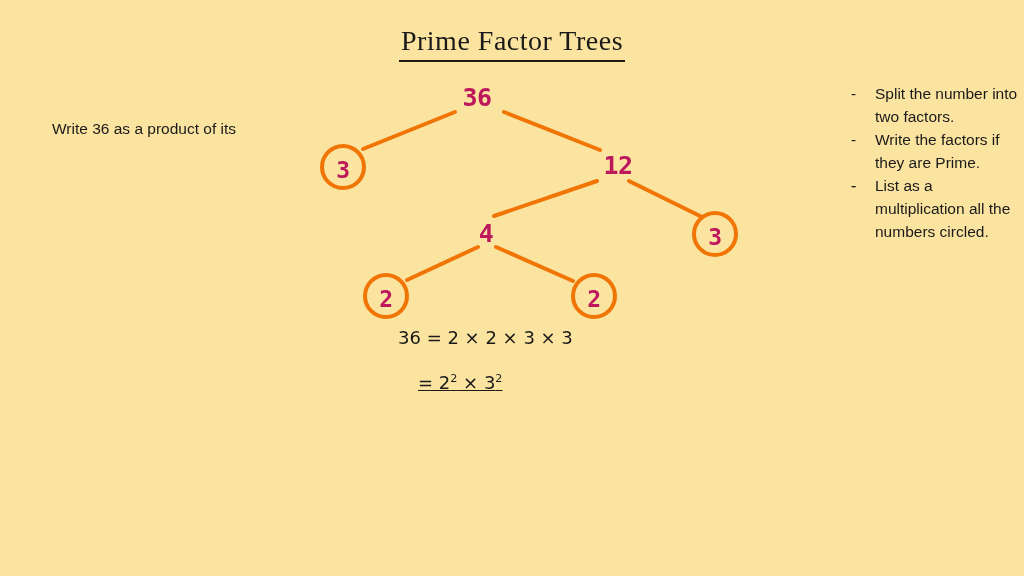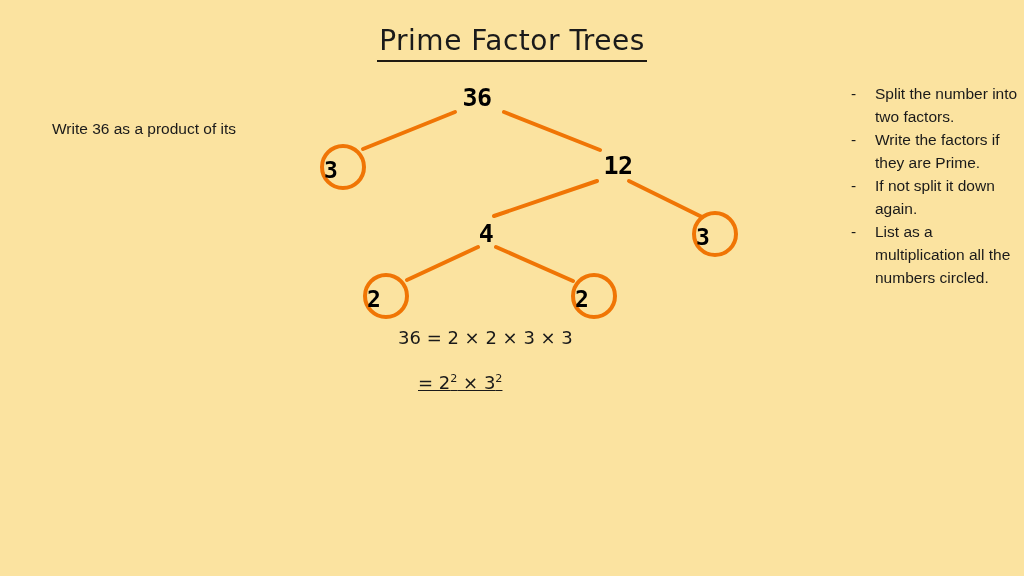--- a/index.html
+++ b/index.html
@@ -32,20 +32,21 @@
     font-family: "DejaVu Sans", sans-serif;
     font-size: 28px;
     font-weight: 400;
     color: #1a1a1a;
     letter-spacing: 0.5px;
   }
   #title .tline {
     display: inline-block;
     padding: 0 2px 3px 2px;
     border-bottom: 2.5px solid #1f1a12;
+    font-family: Liberation Serif, serif;
   }
 
   
   #prompt {
     position: absolute;
     left: 52px;
     top: 82px;
     width: 240px;
     font-size: 15.5px;
     line-height: 23px;
@@ -81,21 +82,22 @@
     top: 0;
     width: 1024px;
     height: 576px;
     pointer-events: none;
   }
   .node {
     position: absolute;
     font-family: "DejaVu Sans Mono", monospace;
     font-weight: bold;
     font-size: 25px;
-    color: #000000;
+    color: #be185d;
+    text-align: center;
     transform: translate(-50%, -50%);
     white-space: nowrap;
     letter-spacing: -0.5px;
   }
   .node.circled {
     width: 46px;
     height: 46px;
     line-height: 44px;
     border: 4px solid #f07505;
     border-radius: 50%;
@@ -134,21 +136,20 @@
     <p class="step">
       <span class="dash">-</span>
       <span>Split the number into two factors.</span>
     </p>
     <p class="step">
       <span class="dash">-</span>
       <span>Write the factors if they are Prime.</span>
     </p>
     <p class="step">
       <span class="dash">-</span>
-      <span>If not split it down again.</span>
     </p>
     <p class="step">
       <span class="dash">-</span>
       <span>List as a multiplication all the numbers circled.</span>
     </p>
   </div>
 
   <svg id="tree" viewBox="0 0 1024 576">
       <line x1="455" y1="112" x2="363" y2="149" stroke="#f07505" stroke-width="4" stroke-linecap="round"></line>
       <line x1="504" y1="112" x2="600" y2="150" stroke="#f07505" stroke-width="4" stroke-linecap="round"></line>

